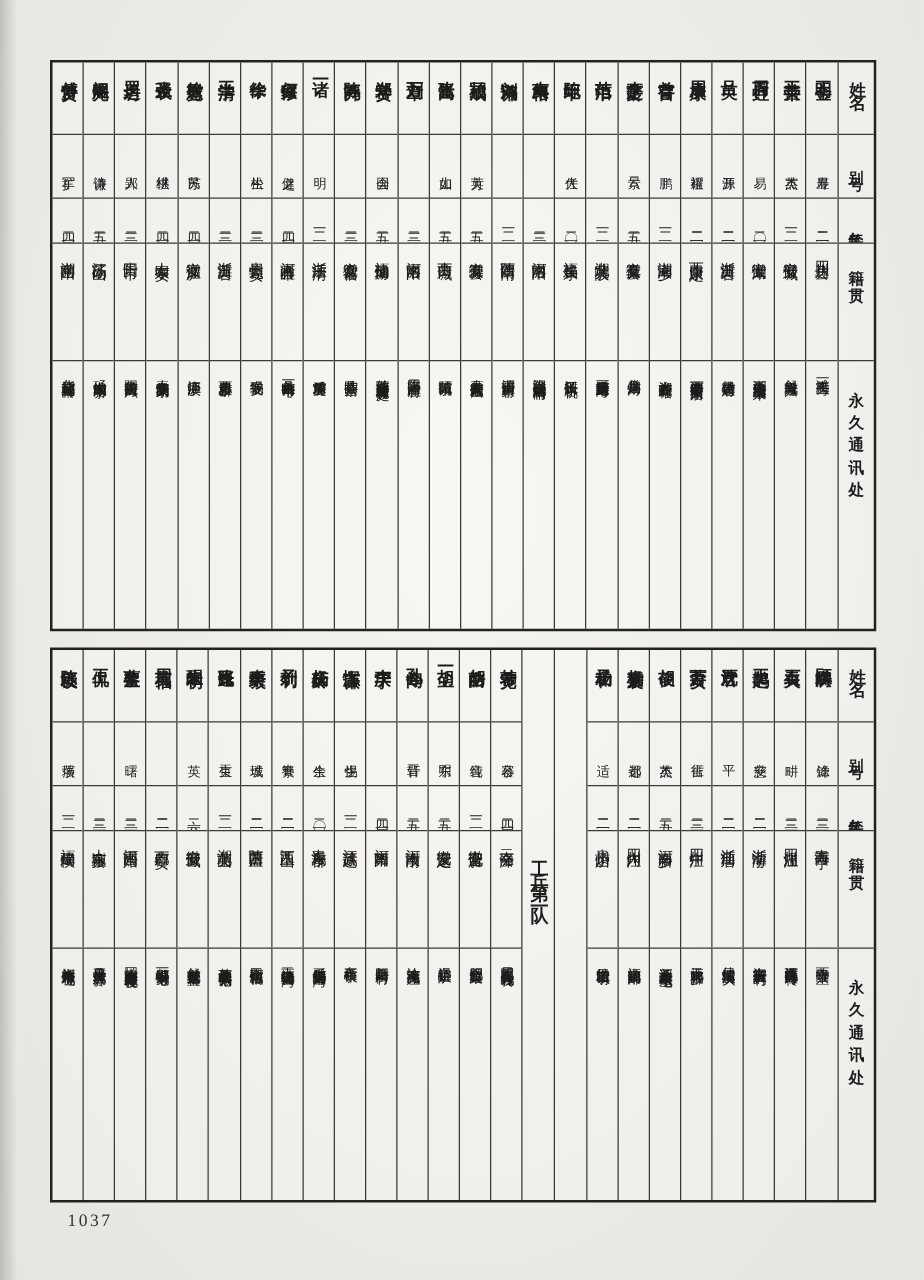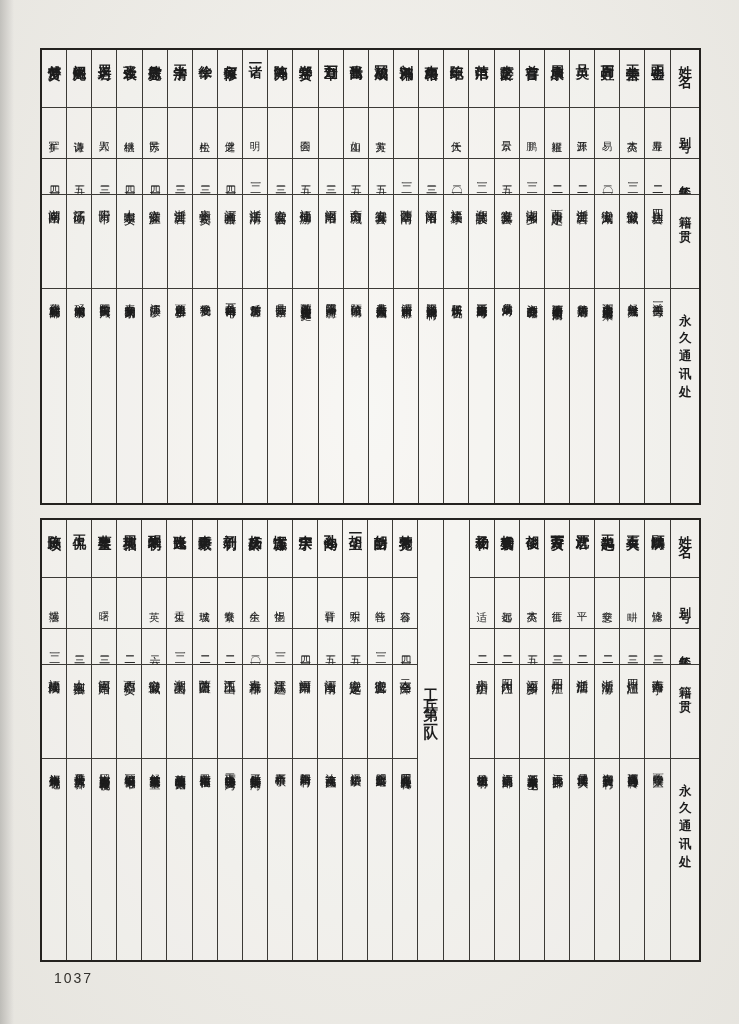--- a/index.html
+++ b/index.html
@@ -75,21 +75,21 @@
     writing-mode:vertical-rl;
     text-orientation:upright;
     font-size:14.5px;
     font-weight:600;
     letter-spacing:9px;
     line-height:1;
   }
   .page-number {
     position:absolute;
     left:54px; top:970px;
-    font-family:Liberation Sans, sans-serif;
+    font-family:Liberation Serif, serif;
     font-size:14px;
     letter-spacing:2px;
     color:#33312d;
   }
 </style>
 </head>
 <body>
 
 <div class="page">
 

